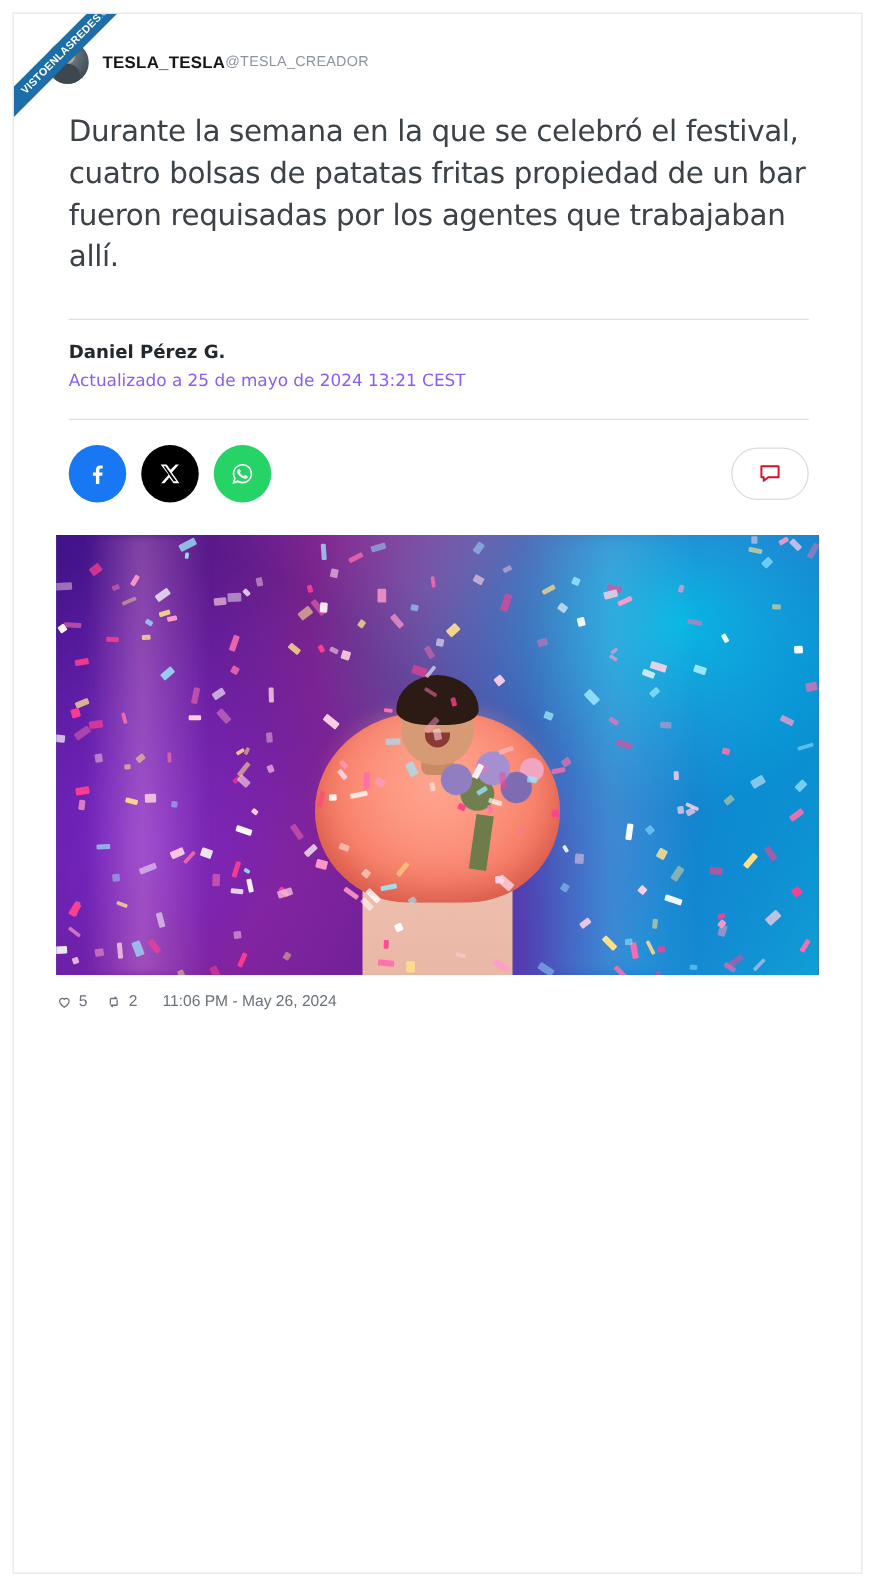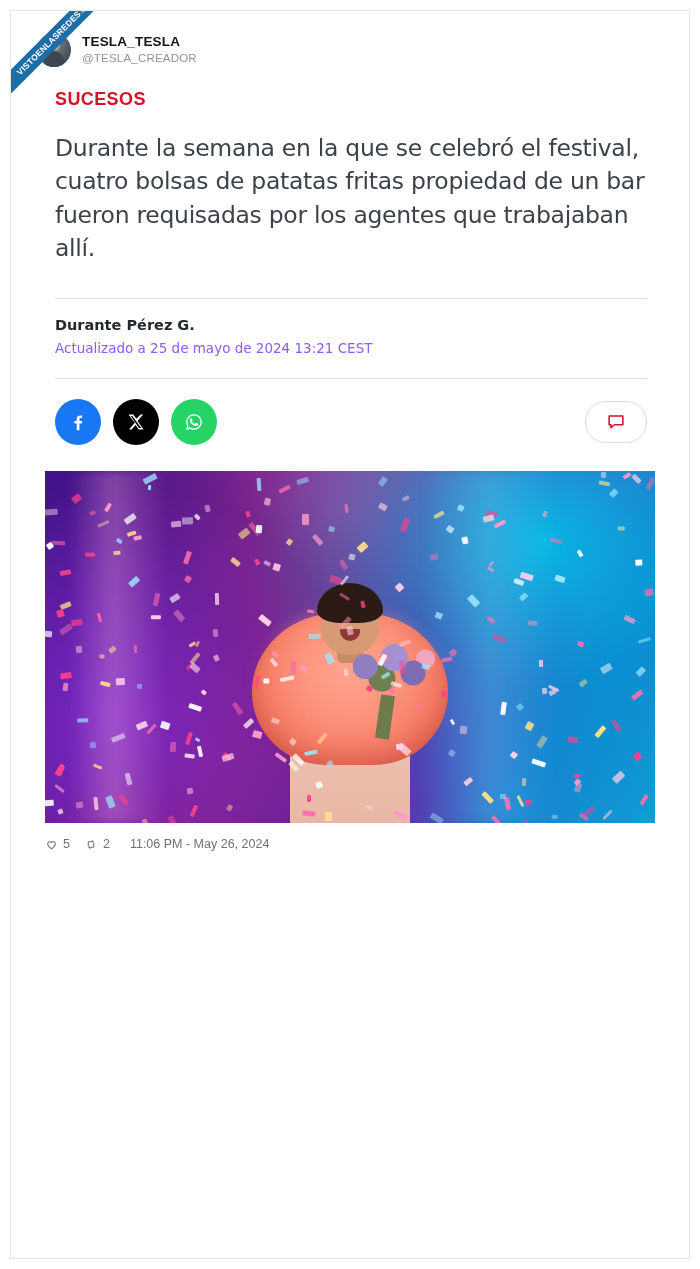--- a/index.html
+++ b/index.html
@@ -99,21 +99,21 @@
     position: absolute;
     left: 11px;
     top: 6px;
     width: 12px;
     height: 12px;
     border-radius: 50%;
     background: #c6a98f;
   }
   .names {
     display: flex;
-    flex-direction: column;
+    flex-direction: row;
     line-height: 1.18;
   }
   .display-name {
     font-size: 13.5px;
     font-weight: bold;
     color: #14171a;
     letter-spacing: .2px;
   }
   .handle {
     font-size: 11.5px;
@@ -418,24 +418,23 @@
     <div class="tw-head">
       <div class="avatar"></div>
       <div class="names">
         <span class="display-name">TESLA_TESLA</span>
         <span class="handle">@TESLA_CREADOR</span>
       </div>
     </div>
 
 
     <div class="card">
-      <div class="kicker">SUCESOS</div>
       <p class="standfirst">Durante la semana en la que se celebró el festival, cuatro bolsas de patatas fritas propiedad de un bar fueron requisadas por los agentes que trabajaban allí.</p>
       <div class="rule"></div>
-      <div class="byline">Durante Pérez G.</div>
+      <div class="byline">Daniel Pérez G.</div>
       <div class="updated">Actualizado a 25 de mayo de 2024 13:21 CEST</div>
       <div class="rule2"></div>
 
       <div class="share-row">
         <div class="share-icons">
           <div class="circle fb">
             <svg width="22" height="22" viewBox="0 0 24 24" aria-hidden="true">
               <path fill="#ffffff" d="M13.6 21v-7.3h2.5l.4-2.9h-2.9V8.9c0-.8.2-1.4 1.4-1.4h1.5V4.9c-.3 0-1.2-.1-2.2-.1-2.2 0-3.7 1.3-3.7 3.8v2.2H8.1v2.9h2.5V21h3z"></path>
             </svg>
           </div>

